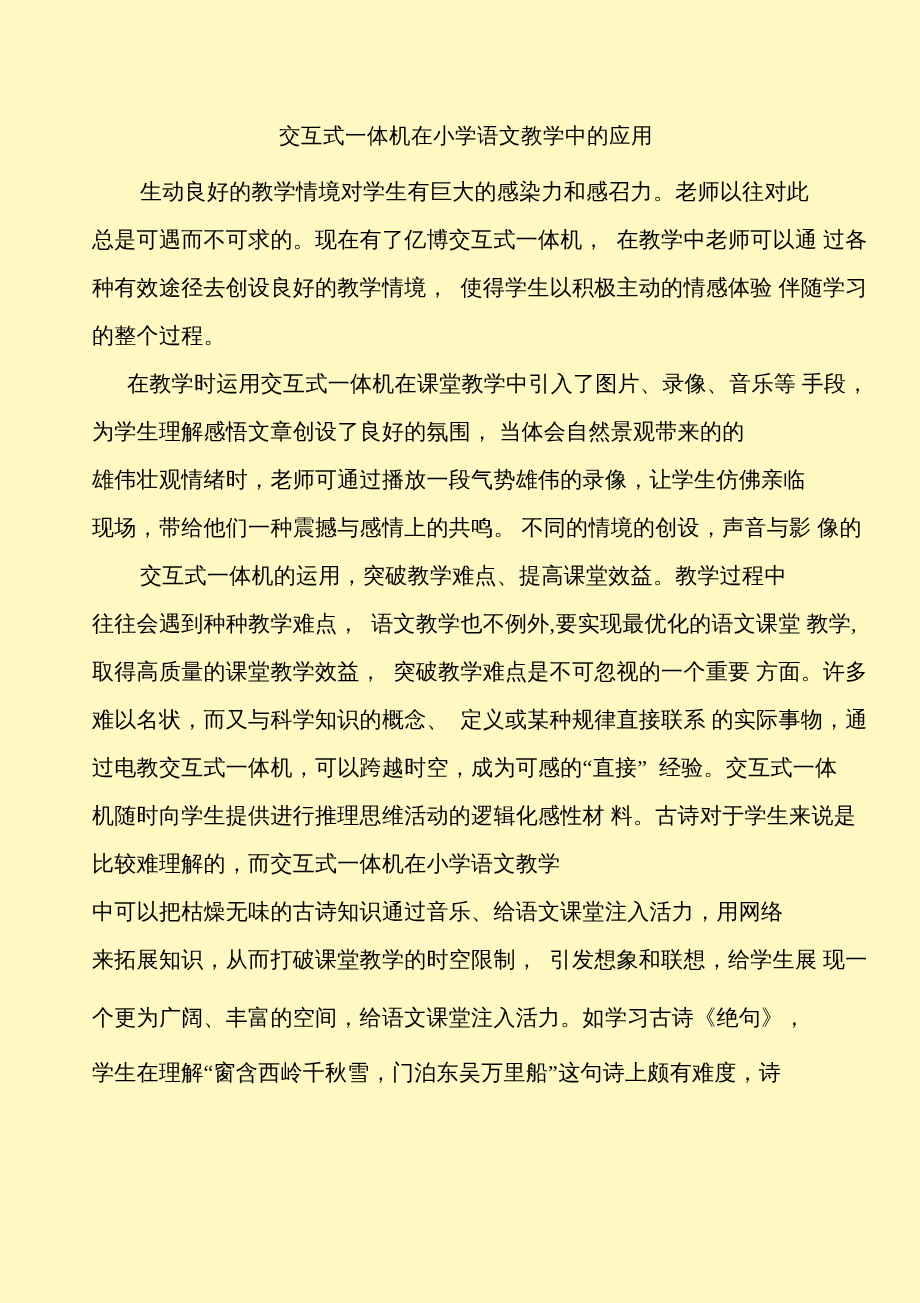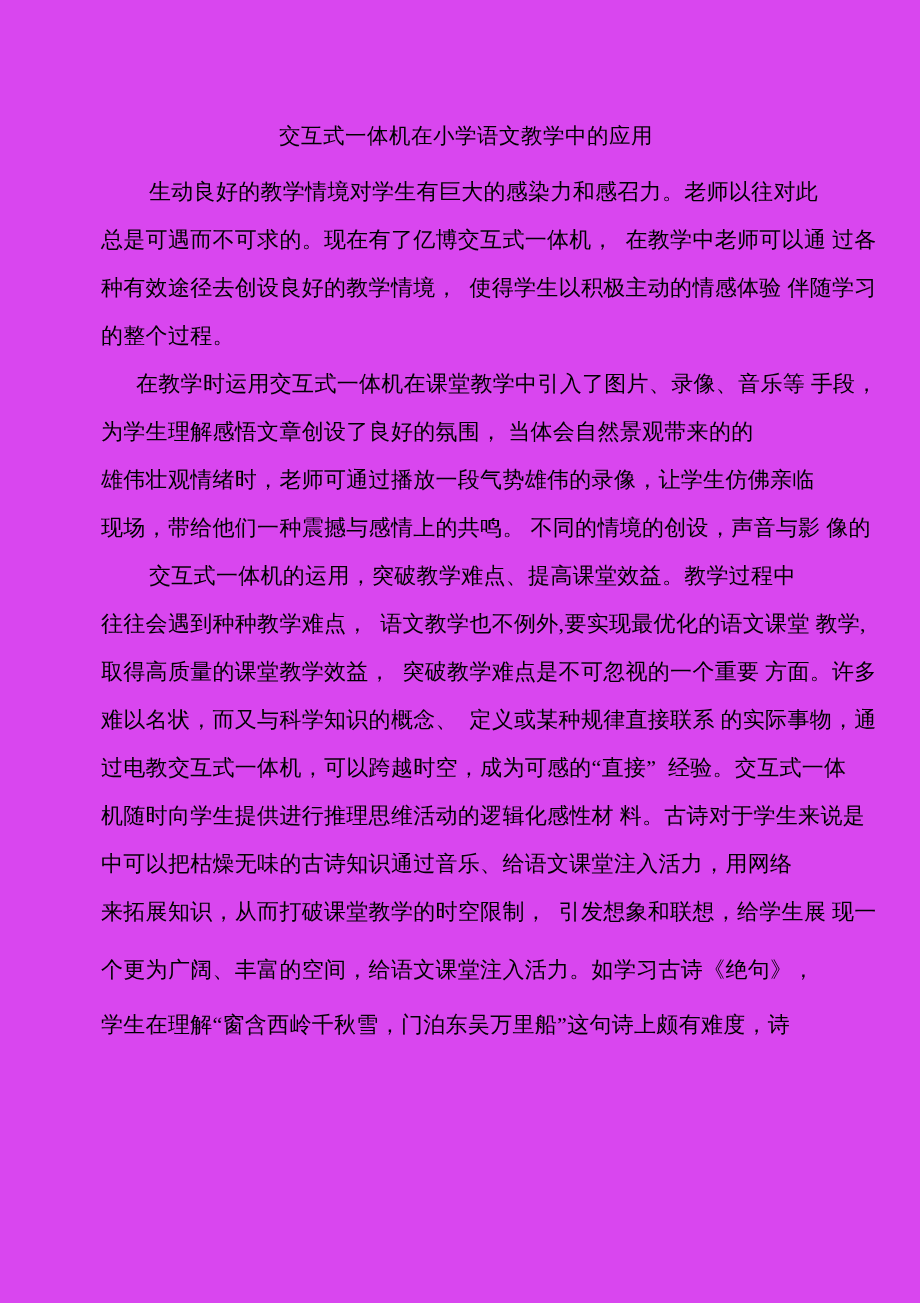--- a/index.html
+++ b/index.html
@@ -4,42 +4,41 @@
 <style>
   html, body {
     margin: 0;
     padding: 0;
     background: #ffffff;
   }
   .page {
     position: relative;
     width: 920px;
     height: 1303px;
-    background: #d946ef;
+    background: #fef9c3;
     overflow: hidden;
     font-family: "Liberation Serif", "DejaVu Serif", serif;
     color: #000000;
   }
   .content {
     position: absolute;
     left: 92px;
     top: 112px;
     width: 748px;
   }
   .doc-title {
     height: 48px;
     line-height: 48px;
     font-size: 21.5px;
     text-align: center;
     letter-spacing: 0.5px;
     white-space: pre;
   }
   .body-text {
     margin-top: 8px;
-    margin-left: 9px;
   }
   .line {
     height: 48px;
     line-height: 48px;
     font-size: 22px;
     white-space: pre;
     letter-spacing: 0.3px;
   }
   .indent-2 { padding-left: 48px; }
   .indent-15 { padding-left: 35px; }
@@ -60,19 +59,20 @@
       <div class="line indent-15">在教学时运用交互式一体机在课堂教学中引入了图片、录像、音乐等 手段，</div>
       <div class="line">为学生理解感悟文章创设了良好的氛围， 当体会自然景观带来的的</div>
       <div class="line">雄伟壮观情绪时，老师可通过播放一段气势雄伟的录像，让学生仿佛亲临</div>
       <div class="line">现场，带给他们一种震撼与感情上的共鸣。 不同的情境的创设，声音与影 像的</div>
       <div class="line indent-2">交互式一体机的运用，突破教学难点、提高课堂效益。教学过程中</div>
       <div class="line">往往会遇到种种教学难点，  语文教学也不例外,要实现最优化的语文课堂 教学,</div>
       <div class="line">取得高质量的课堂教学效益，  突破教学难点是不可忽视的一个重要 方面。许多</div>
       <div class="line">难以名状，而又与科学知识的概念、  定义或某种规律直接联系 的实际事物，通</div>
       <div class="line">过电教交互式一体机，可以跨越时空，成为可感的“直接”  经验。交互式一体</div>
       <div class="line">机随时向学生提供进行推理思维活动的逻辑化感性材 料。古诗对于学生来说是</div>
+      <div class="line">比较难理解的，而交互式一体机在小学语文教学</div>
       <div class="line">中可以把枯燥无味的古诗知识通过音乐、给语文课堂注入活力，用网络</div>
       <div class="line">来拓展知识，从而打破课堂教学的时空限制，  引发想象和联想，给学生展 现一</div>
       <div class="line gap-a">个更为广阔、丰富的空间，给语文课堂注入活力。如学习古诗《绝句》，</div>
       <div class="line gap-b">学生在理解“窗含西岭千秋雪，门泊东吴万里船”这句诗上颇有难度，诗</div>
     </div>
   </div>
 </div>
 
 </body></html>

